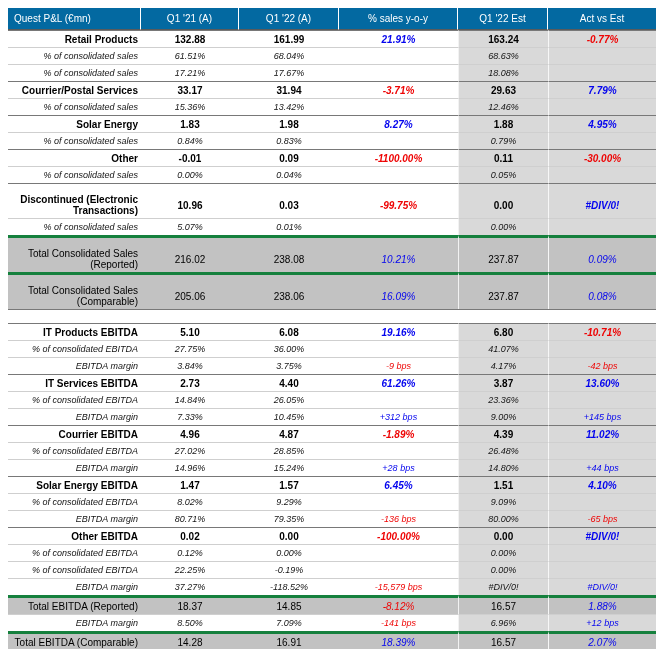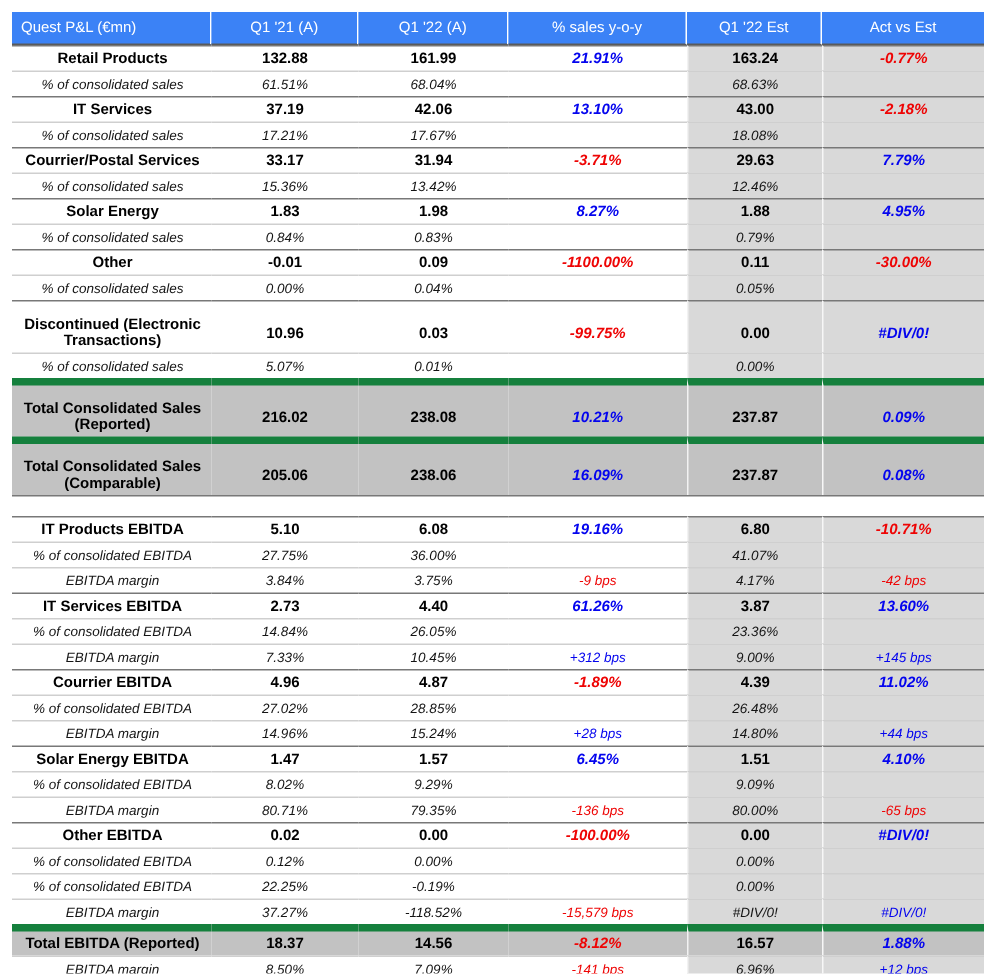--- a/index.html
+++ b/index.html
@@ -10,36 +10,36 @@
   }
   .page{padding:8px 0 0 8px;}
   table{
     border-collapse:separate;border-spacing:0;table-layout:fixed;
     width:648px;
   }
   col.w0{width:133px;} col.w1{width:98px;} col.w2{width:100px;}
   col.w3{width:119px;} col.w4{width:90px;} col.w5{width:108px;}
 
   th{
-    background:#3b82f6;color:#ffffff;font-weight:normal;font-size:10px;
+    background:#0369a1;color:#ffffff;font-weight:normal;font-size:10px;
     height:19px;padding:1px 4px;text-align:center;
     border-right:1px solid #ffffff;border-bottom:1px solid #5a5a5a;
   }
   th.c0{text-align:left;padding-left:6px;}
   th:last-child{border-right:none;}
 
   td{
     padding:1px 3px;height:14px;line-height:11px;vertical-align:middle;
     text-align:center;font-size:10px;color:#000;
   }
-  td.lbl{text-align:center;padding-left:4px;}
+  td.lbl{text-align:right;padding-left:4px;}
 
   tr.seg td{border-top:1px solid #787878;font-weight:bold;}
   tr.sub td{border-top:1px solid #cfcfcf;font-style:italic;font-size:9px;color:#141414;}
-  tr.total td{border-top:5px solid #15803d;font-weight:bold;background:#c2c2c2 !important;}
+  tr.total td{border-top:3px solid #15803d;font-weight:normal;background:#c2c2c2 !important;}
   tr.tall td{padding-top:10px;padding-bottom:2px;}
 
   td.c4,td.c5{background:#d9d9d9;}
   td.c4{border-left:1px solid #f2f2f2;}
   td.c5{border-left:1px solid #f7f7f7;}
 
   tr.seg td.c3,tr.seg td.c5,
   tr.total td.c3,tr.total td.c5{font-style:italic;}
 
   .blue{color:#0404ee !important;}
@@ -83,28 +83,20 @@
           <td class="c5 red">-0.77%</td>
         </tr>
         <tr class="sub">
           <td class="lbl c0">% of consolidated sales</td>
           <td class="c1">61.51%</td>
           <td class="c2">68.04%</td>
           <td class="c3"></td>
           <td class="c4">68.63%</td>
           <td class="c5"></td>
         </tr>
-        <tr class="seg">
-          <td class="lbl c0">IT Services</td>
-          <td class="c1">37.19</td>
-          <td class="c2">42.06</td>
-          <td class="c3 blue">13.10%</td>
-          <td class="c4">43.00</td>
-          <td class="c5 red">-2.18%</td>
-        </tr>
         <tr class="sub">
           <td class="lbl c0">% of consolidated sales</td>
           <td class="c1">17.21%</td>
           <td class="c2">17.67%</td>
           <td class="c3"></td>
           <td class="c4">18.08%</td>
           <td class="c5"></td>
         </tr>
         <tr class="seg">
           <td class="lbl c0">Courrier/Postal Services</td>
@@ -325,21 +317,21 @@
           <td class="lbl c0">EBITDA margin</td>
           <td class="c1">37.27%</td>
           <td class="c2">-118.52%</td>
           <td class="c3 red">-15,579 bps</td>
           <td class="c4">#DIV/0!</td>
           <td class="c5 blue">#DIV/0!</td>
         </tr>
         <tr class="total">
           <td class="lbl c0">Total EBITDA (Reported)</td>
           <td class="c1">18.37</td>
-          <td class="c2">14.56</td>
+          <td class="c2">14.85</td>
           <td class="c3 red">-8.12%</td>
           <td class="c4">16.57</td>
           <td class="c5 blue">1.88%</td>
         </tr>
         <tr class="sub">
           <td class="lbl c0">EBITDA margin</td>
           <td class="c1">8.50%</td>
           <td class="c2">7.09%</td>
           <td class="c3 red">-141 bps</td>
           <td class="c4">6.96%</td>

